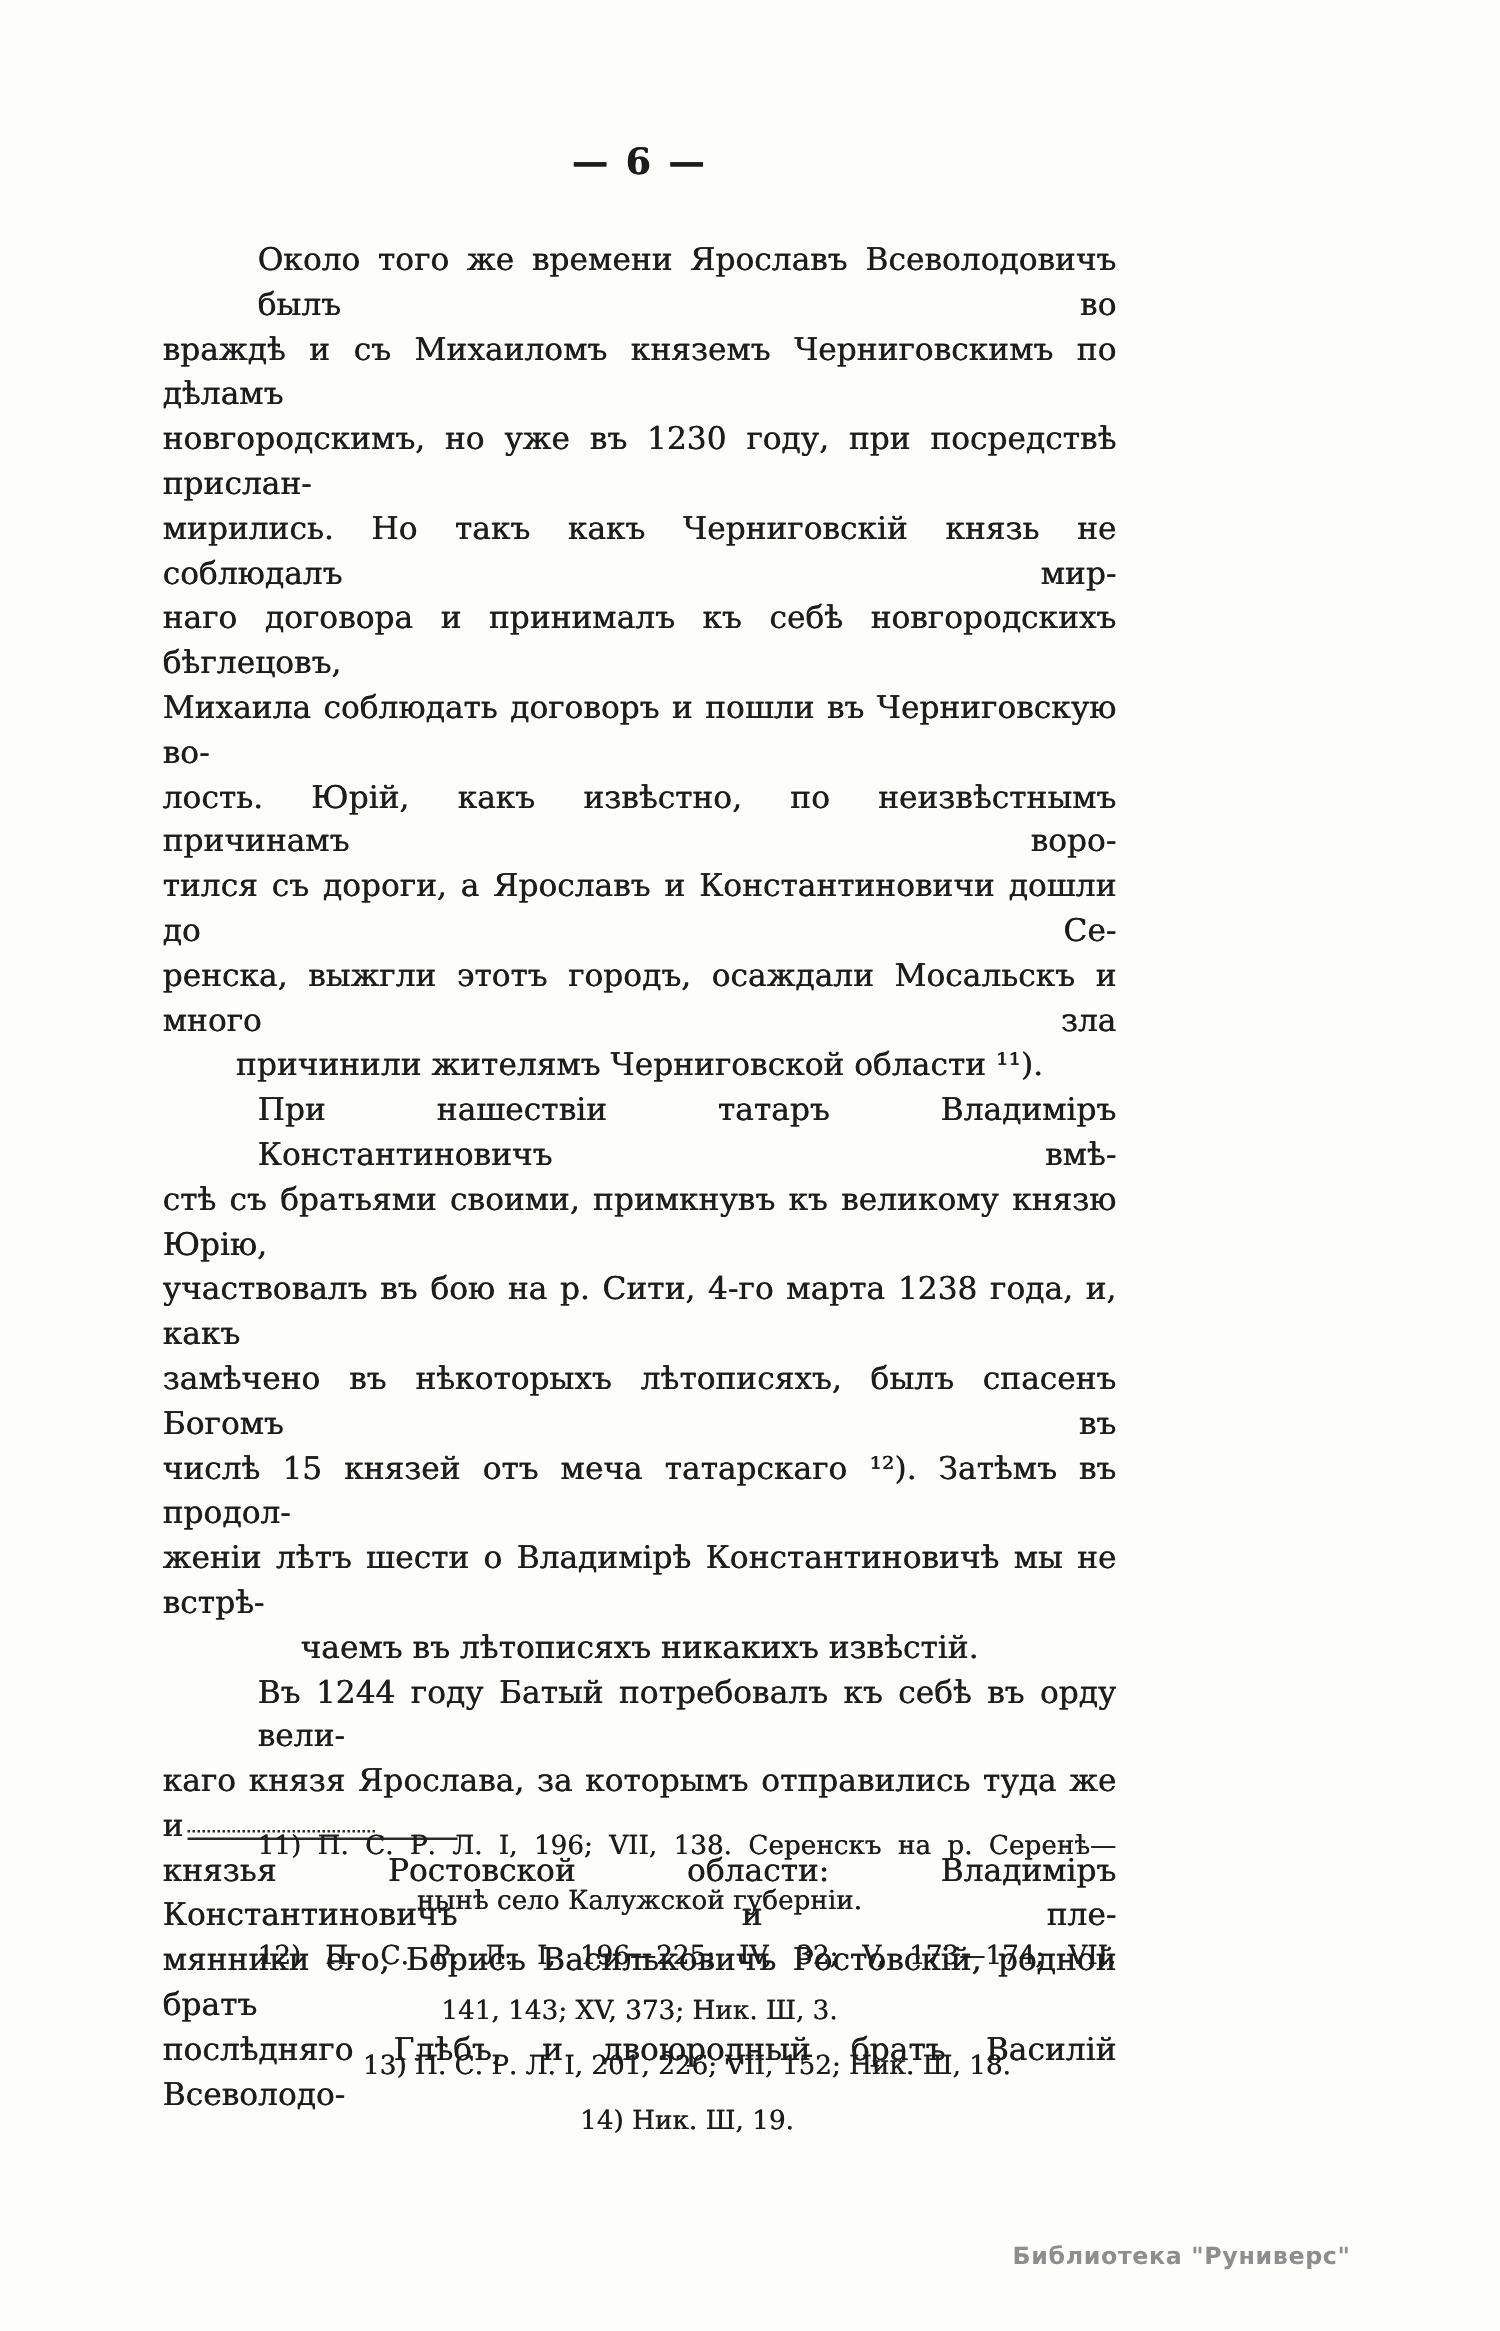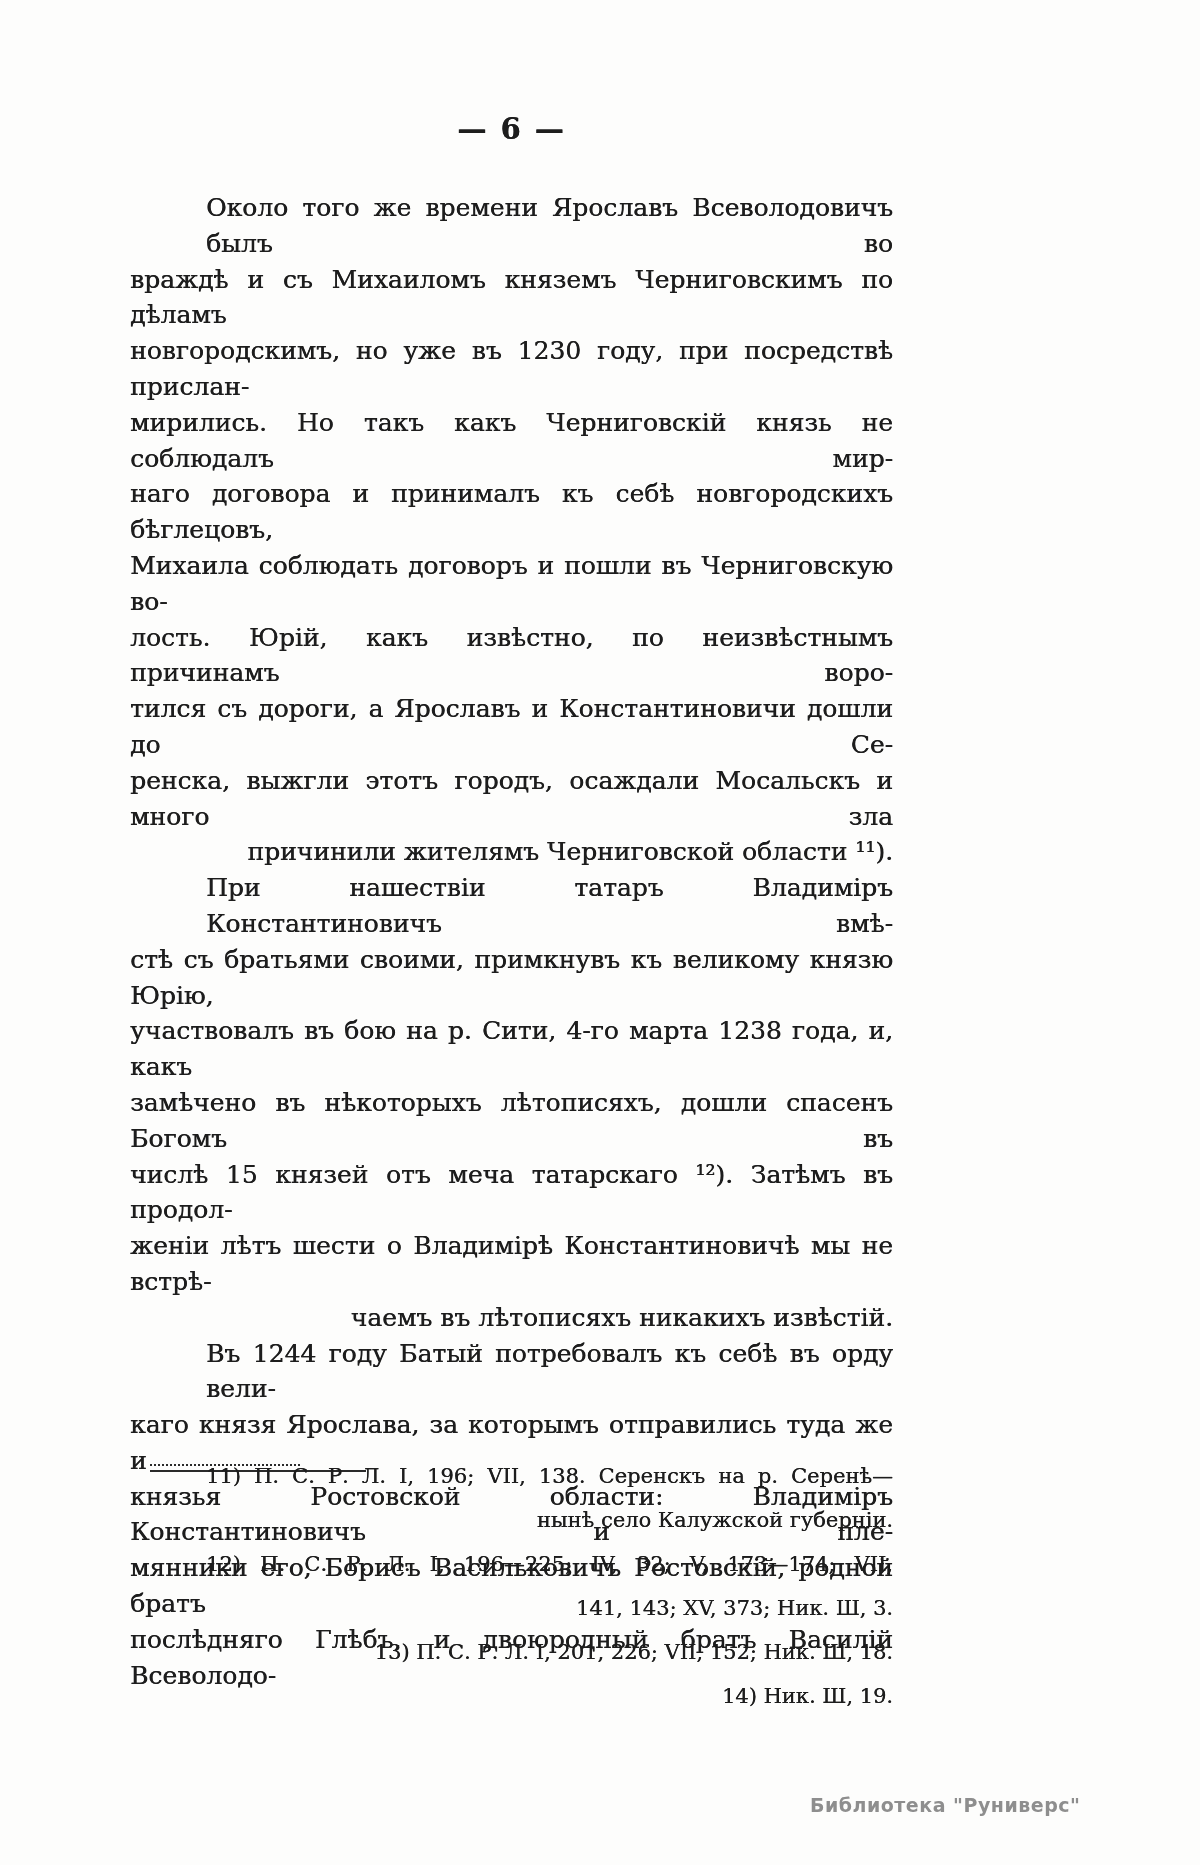--- a/index.html
+++ b/index.html
@@ -44,21 +44,21 @@
     font-size: 21px;
     line-height: 44px;
     text-shadow: 0.3px 0 0 currentColor;
   }
   .line {
     height: 1em;
     line-height: inherit;
     height: auto;
     overflow: hidden;
     white-space: normal;
-    text-align: right;
+    text-align: center;
   }
   .line.just {
     text-align: justify;
     text-align-last: justify;
   }
   .line.indent {
     padding-left: 76px;
   }
   .separator {
     position: absolute;
@@ -104,21 +104,21 @@
         <div class="line just">Михаила соблюдать договоръ и пошли въ Черниговскую во-</div>
         <div class="line just">лость. Юрій, какъ извѣстно, по неизвѣстнымъ причинамъ воро-</div>
         <div class="line just">тился съ дороги, а Ярославъ и Константиновичи дошли до Се-</div>
         <div class="line just">ренска, выжгли этотъ городъ, осаждали Мосальскъ и много зла</div>
         <div class="line">причинили жителямъ Черниговской области ¹¹).</div>
       </div>
     <div class="paragraph">
         <div class="line indent just">При нашествіи татаръ Владиміръ Константиновичъ вмѣ-</div>
         <div class="line just">стѣ съ братьями своими, примкнувъ къ великому князю Юрію,</div>
         <div class="line just">участвовалъ въ бою на р. Сити, 4-го марта 1238 года, и, какъ</div>
-        <div class="line just">замѣчено въ нѣкоторыхъ лѣтописяхъ, дошли спасенъ Богомъ въ</div>
+        <div class="line just">замѣчено въ нѣкоторыхъ лѣтописяхъ, былъ спасенъ Богомъ въ</div>
         <div class="line just">числѣ 15 князей отъ меча татарскаго ¹²). Затѣмъ въ продол-</div>
         <div class="line just">женіи лѣтъ шести о Владимірѣ Константиновичѣ мы не встрѣ-</div>
         <div class="line">чаемъ въ лѣтописяхъ никакихъ извѣстій.</div>
       </div>
     <div class="paragraph">
         <div class="line indent just">Въ 1244 году Батый потребовалъ къ себѣ въ орду вели-</div>
         <div class="line just">каго князя Ярослава, за которымъ отправились туда же и</div>
         <div class="line just">князья Ростовской области: Владиміръ Константиновичъ и пле-</div>
         <div class="line just">мянники его, Борисъ Васильковичъ Ростовскій, родной братъ</div>
         <div class="line just">послѣдняго Глѣбъ, и двоюродный братъ Василій Всеволодо-</div>

